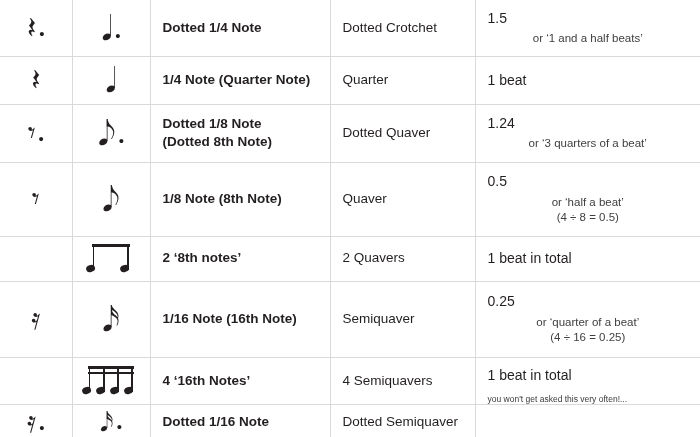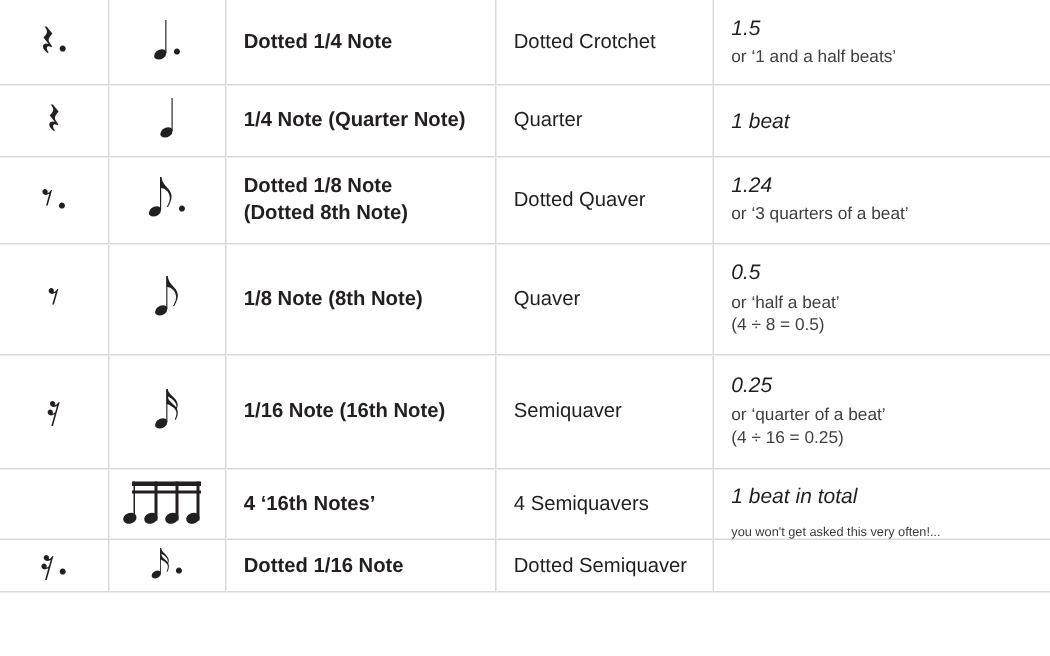--- a/index.html
+++ b/index.html
@@ -62,27 +62,27 @@
   }
   .txt {
     padding: 8px 12px;
     font-size: 13.5px;
     line-height: 1.35;
   }
   .txt .line2 { display: block; }
   .val-main {
     font-size: 14px;
     line-height: 1.3;
-    font-style: italic;
   }
   .val-sub {
     font-size: 11.5px;
     color: #404040;
     margin-top: 4px;
     line-height: 1.35;
+    text-align: center;
   }
   .val-sub .sub2 { display: block; }
   .footnote {
     font-size: 8.5px;
     color: #3a3a3a;
     padding: 2px 12px 0 12px;
     line-height: 1.2;
   }
   
   .beam-group {
@@ -210,20 +210,43 @@
         <div class="txt">
           <div class="val-main">0.5</div>
           <div class="val-sub">
             <span>or ‘half a beat’</span>
             <span class="sub2">(4 ÷ 8 = 0.5)</span>
           </div>
         </div>
       </td>
     </tr>
 
+    <tr style="height:45px;">
+      <td class="col-rest rest-cell"></td>
+      <td class="col-note note-cell">
+        <span class="beam-group" style="width:38px;">
+          <span class="beam" style="left:0px; width:38px;"></span>
+          <span class="stem" style="left:0.5px;"></span>
+          <span class="stem" style="left:35px;"></span>
+          <span class="head" style="left:-6px;"></span>
+          <span class="head" style="left:28px;"></span>
+        </span>
+      </td>
+      <td class="col-eng">
+        <div class="txt">2   ‘8th notes’</div>
+      </td>
+      <td class="col-name">
+        <div class="txt">2 Quavers</div>
+      </td>
+      <td class="col-val">
+        <div class="txt">
+          <div class="val-main">1 beat in total</div>
+        </div>
+      </td>
+    </tr>
 
     <tr style="height:76px;">
       <td class="col-rest rest-cell">
         <span class="glyph glyph-rest">𝄿</span>
       </td>
       <td class="col-note note-cell">
         <span class="glyph glyph-note">𝅘𝅥𝅯</span>
       </td>
       <td class="col-eng">
         <div class="txt">1/16 Note (16th Note)</div>

